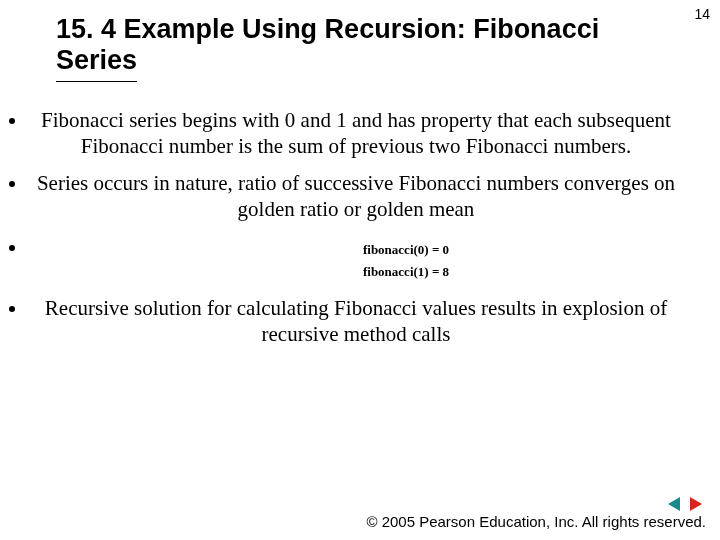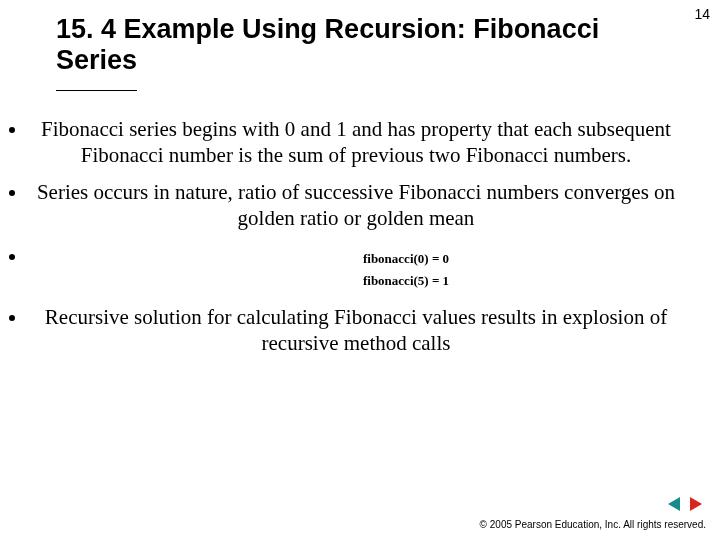--- a/index.html
+++ b/index.html
@@ -24,21 +24,21 @@
     font-family: Arial, Helvetica, sans-serif;
     font-weight: bold;
     font-size: 27px;
     line-height: 1.15;
     padding: 14px 70px 0 28px;
     margin-left: 28px;
   }
   .title .underline {
     display: inline-block;
     border-bottom: 1.5px solid #000;
-    padding-bottom: 14px;
+    padding-bottom: 5px;
   }
   ul.bullets {
     list-style: disc;
     margin: 26px 40px 0 28px;
     padding: 0;
     text-align: center;
   }
   ul.bullets > li {
     font-size: 21px;
     line-height: 1.22;
@@ -55,21 +55,21 @@
     line-height: 1.75;
   }
   .defs .ital {
     font-style: italic;
   }
   .footer {
     position: absolute;
     bottom: 10px;
     right: 14px;
     font-family: Arial, Helvetica, sans-serif;
-    font-size: 10px;
+    font-size: 15px;
   }
   .nav {
     position: absolute;
     bottom: 28px;
     right: 16px;
     display: flex;
     gap: 6px;
   }
   .nav svg { display: block; }
 </style>
@@ -82,21 +82,21 @@
   <span>15. 4 Example Using Recursion: Fibonacci</span><br>
   <span class="underline">Series</span>
 </div>
 
 <ul class="bullets">
   <li>Fibonacci series begins with 0 and 1 and has property that each subsequent Fibonacci number is the sum of previous two Fibonacci numbers.</li>
   <li>Series occurs in nature, ratio of successive Fibonacci numbers converges on golden ratio or golden mean</li>
   <li>
     <div class="defs">
       <div>fibonacci(0) = 0</div>
-      <div>fibonacci(5) = 1</div>
+      <div>fibonacci(1) = 8</div>
     </div>
   </li>
   <li>Recursive solution for calculating Fibonacci values results in explosion of recursive method calls</li>
 </ul>
 
 <div class="nav">
   <span>
     <svg width="16" height="16">
         <polygon points="14,1 14,15 2,8" fill="#1a8a8f"></polygon>
       </svg>

